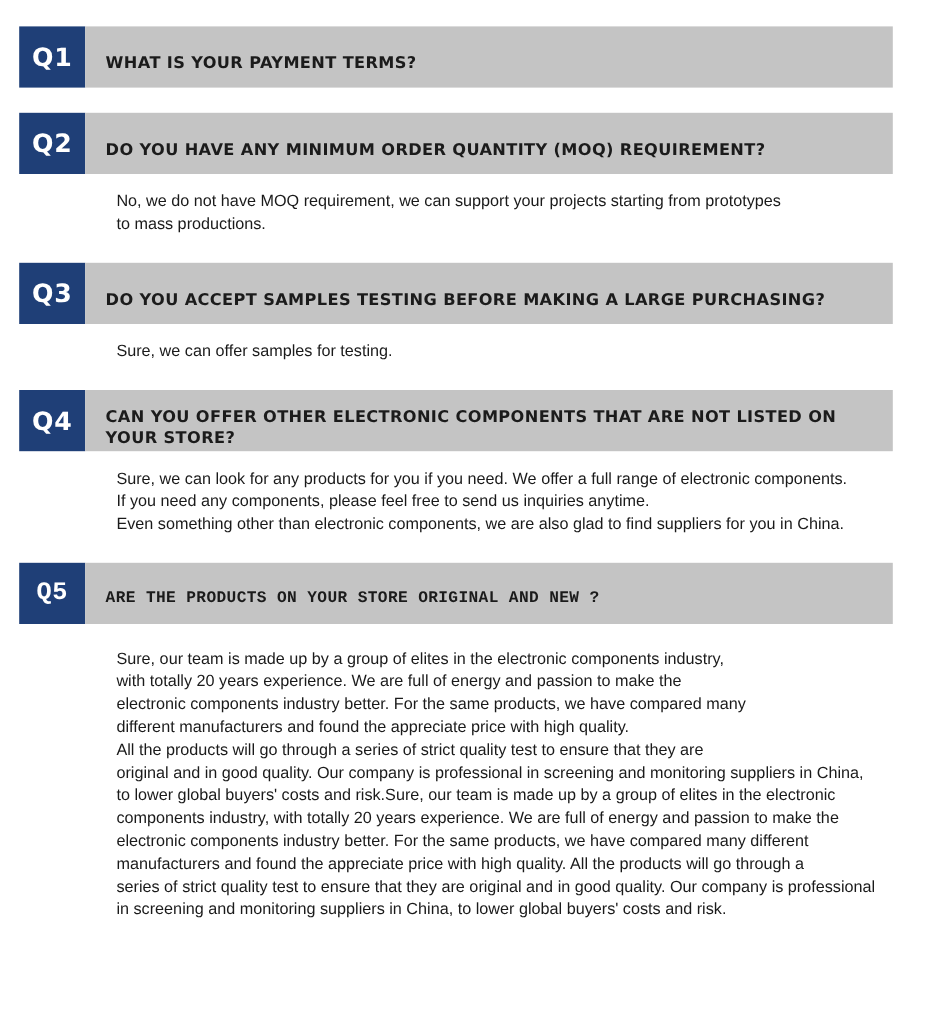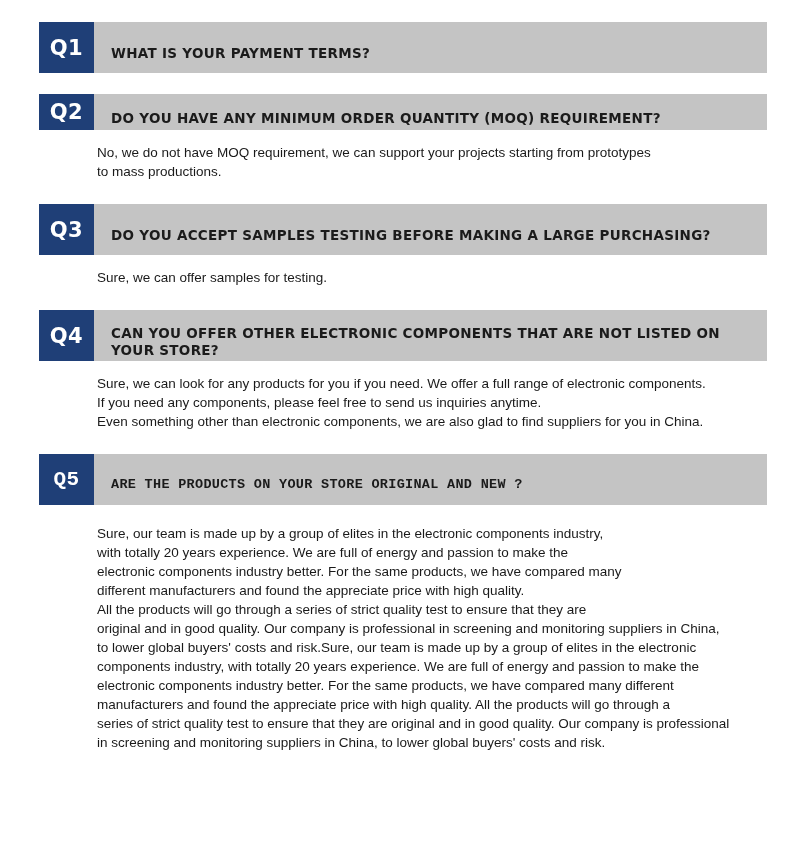--- a/index.html
+++ b/index.html
@@ -70,21 +70,21 @@
   
   .faq-list {
     margin-top: 22px;
   }
   .faq-item {
     margin-bottom: 4px;
   }
   .q-row {
     display: flex;
     align-items: flex-end;
-    margin-left: 39px;
+    margin-left: 16px;
     width: 728px;
   }
   .q-badge {
     width: 55px;
     min-width: 55px;
     background: #1f3f77;
     color: #ffffff;
     font-family: "DejaVu Sans", sans-serif;
     font-weight: bold;
     font-size: 21px;
@@ -101,21 +101,21 @@
     font-weight: bold;
     font-size: 13.5px;
     letter-spacing: 0.3px;
     display: flex;
     align-items: center;
     padding: 24px 14px 12px 17px;
     box-sizing: border-box;
     line-height: 1.25;
   }
   .q1 .q-badge, .q1 .q-text { height: 51px; }
-  .q2 .q-badge, .q2 .q-text { height: 36px; }
+  .q2 .q-badge, .q2 .q-text { height: 51px; }
   .q3 .q-badge, .q3 .q-text { height: 51px; }
   .q4 .q-badge, .q4 .q-text { height: 51px; }
   .q5 .q-badge, .q5 .q-text { height: 51px; font-family: Liberation Mono, monospace; }
 
   .a-text {
     margin-left: 97px;
     width: 658px;
     font-family: "Liberation Sans", sans-serif;
     font-size: 13.5px;
     line-height: 19px;

